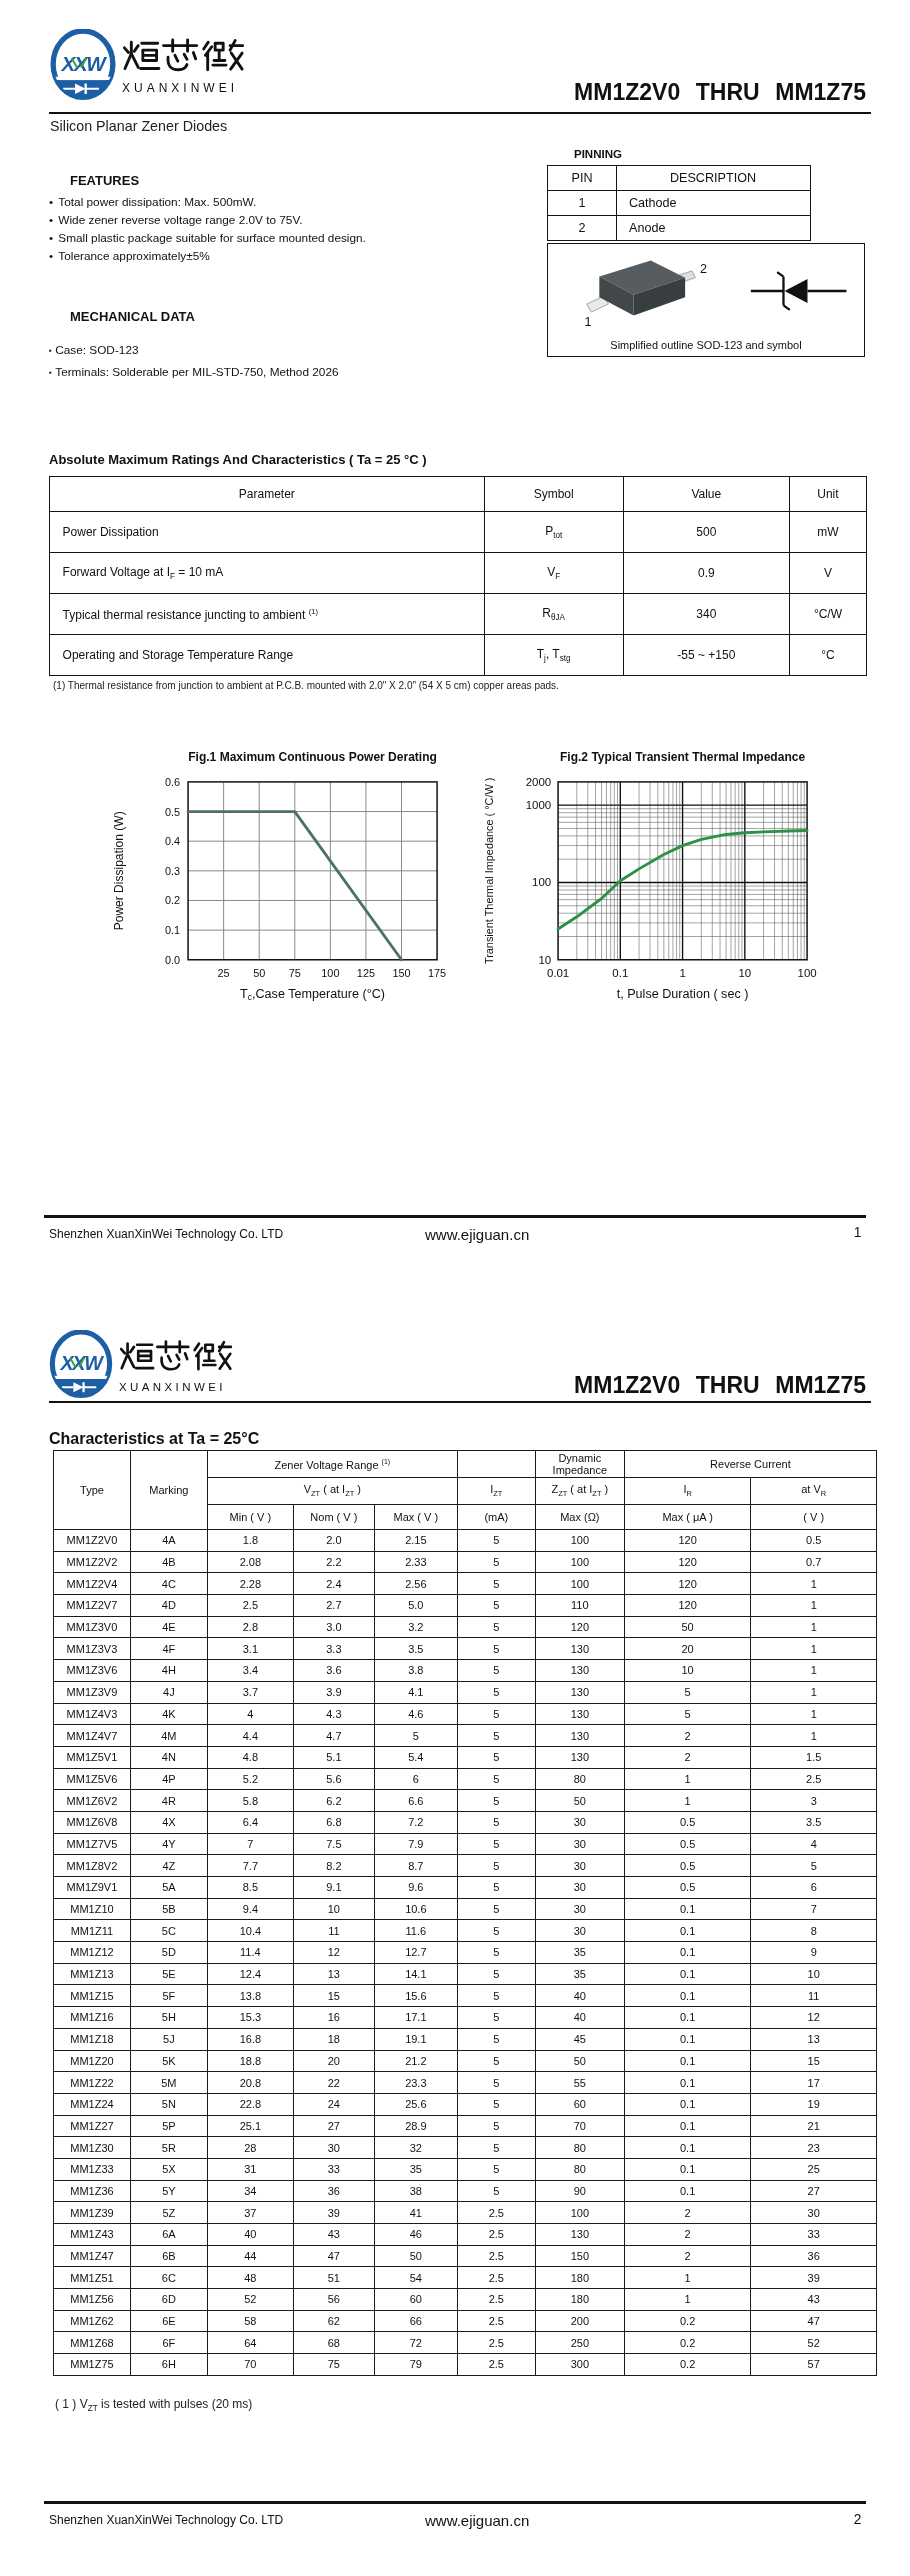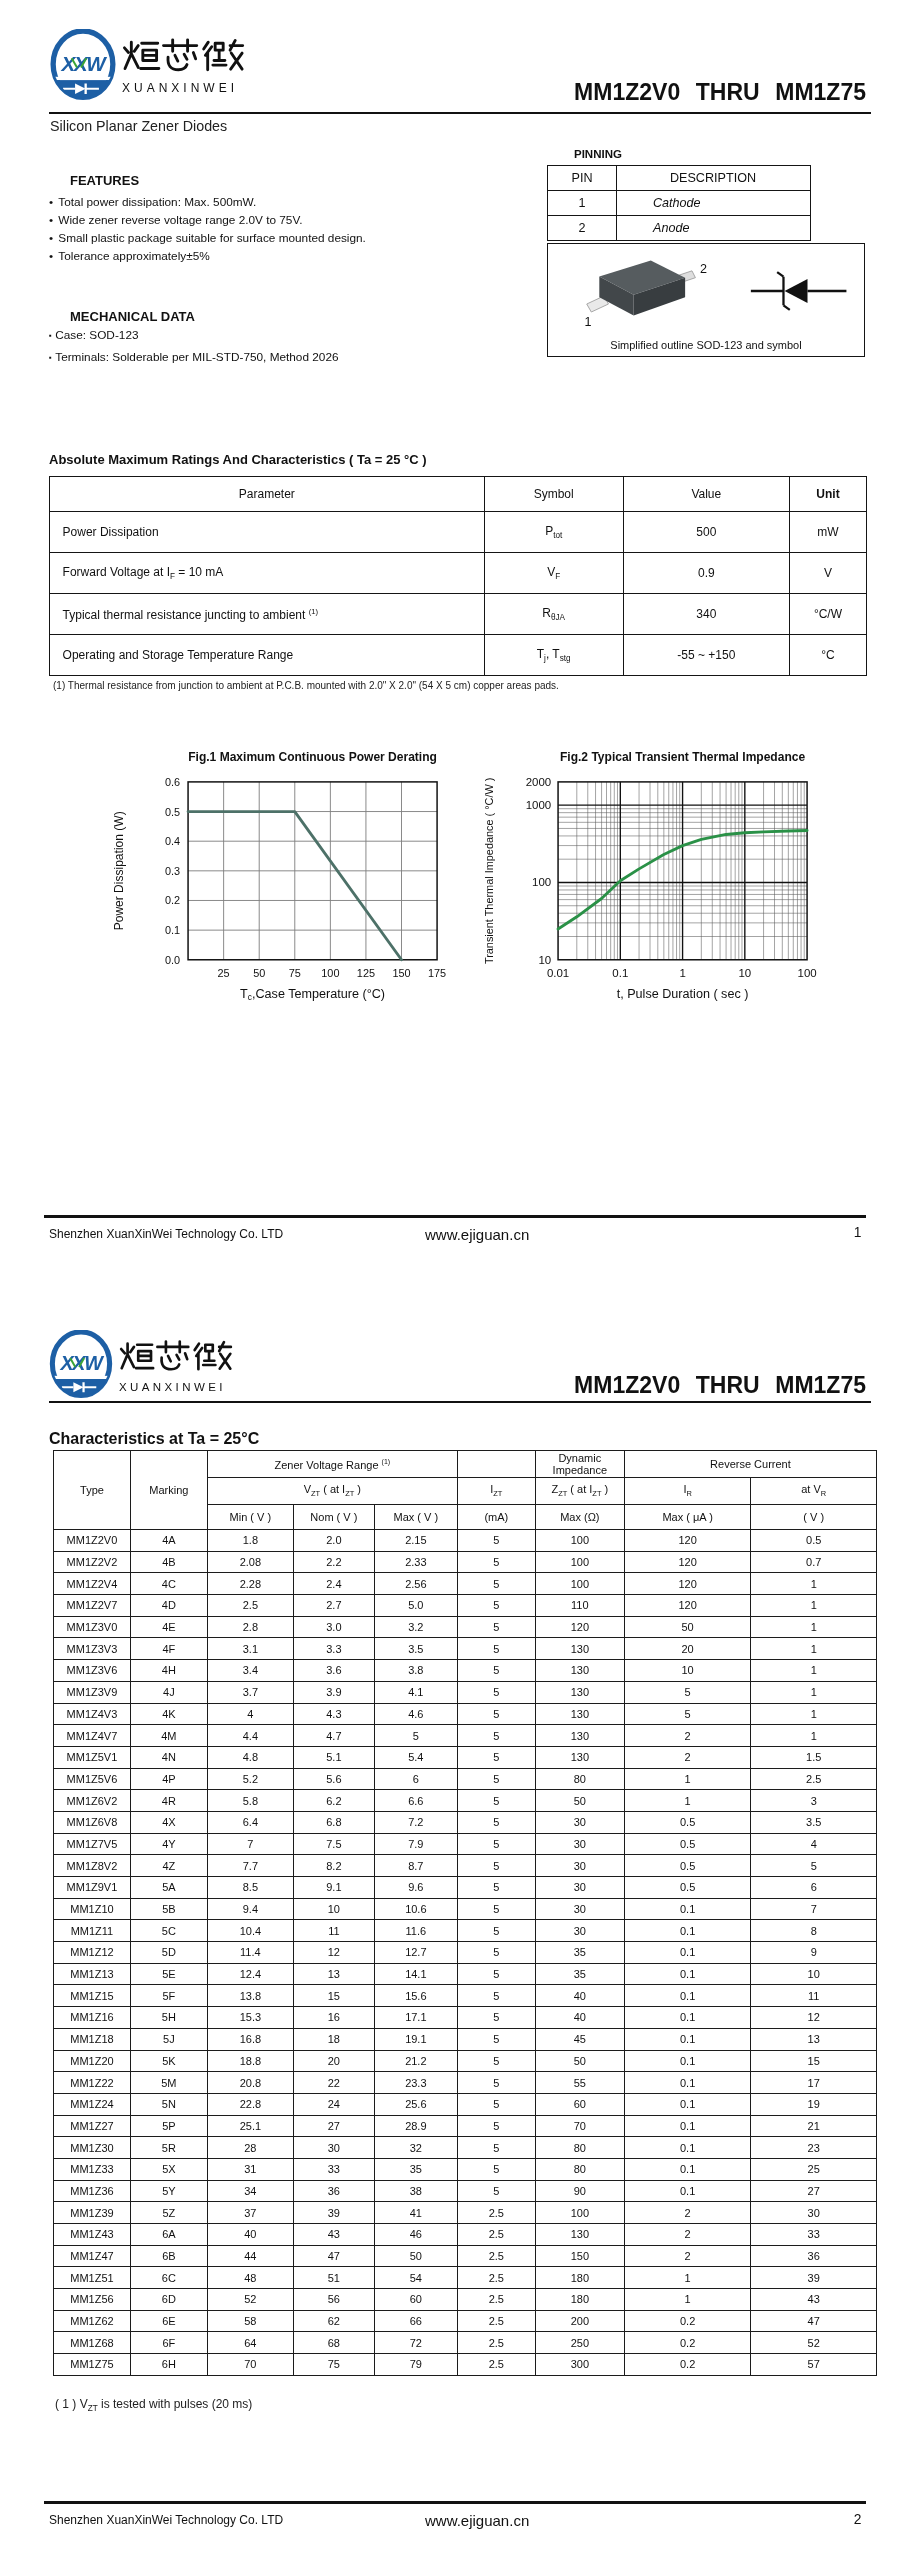--- a/index.html
+++ b/index.html
@@ -17,34 +17,34 @@
   ul.plain{list-style:none;margin:0;padding:0;font-size:11.8px;line-height:18px;}
   ul.mech{line-height:20.7px;}
   ul.plain li::before{content:"•";margin-right:5.2px;}
   ul.mech li::before{content:"▪";font-size:8px;vertical-align:1.1px;margin-right:3.4px;}
 
   
   table{border-collapse:collapse;}
   .pin-table{width:264px;border:1.7px solid #151515;font-size:12.6px;}
   .pin-table th,.pin-table td{border:1.1px solid #151515;height:22px;font-weight:400;text-align:center;}
   .pin-table th:first-child,.pin-table td:first-child{width:66px;}
-  .pin-table td:last-child{text-align:left;padding-left:36px;font-style:italic;}
+  .pin-table td:last-child{text-align:left;padding-left:12px;}
   .pkg-box{border:1.7px solid #151515;width:316px;height:112px;position:relative;}
   .pkg-caption{position:absolute;bottom:4.6px;width:100%;text-align:center;font-size:11px;}
 
   
   .ratings-title{font-weight:700;font-size:13px;}
   .ratings-table{width:818px;border:1.7px solid #151515;font-size:12px;}
   .ratings-table th,.ratings-table td{border:1.1px solid #151515;font-weight:400;text-align:center;}
   .ratings-table thead th{height:32px;}
   .ratings-table tbody td{height:38px;}
   .ratings-table th:nth-child(1){width:439px;}
   .ratings-table th:nth-child(2){width:138px;}
   .ratings-table th:nth-child(3){width:166px;}
-  .ratings-table th:nth-child(4){width:75px;font-weight:bold;}
+  .ratings-table th:nth-child(4){width:75px;}
   .ratings-table tbody td:first-child{text-align:left;padding-left:12.6px;}
   .ratings-table thead{border-bottom:1.7px solid #151515;}
   .footnote{font-size:10px;color:#222;}
 
   
   .section-title{font-weight:700;font-size:16px;}
   .char-table{width:824px;border:1.7px solid #151515;font-size:11px;}
   .char-table th,.char-table td{border:1.1px solid #1c1c1c;font-weight:400;text-align:center;padding:0 2.3px;}
   .char-table thead tr:nth-child(1) th{height:26px;}
   .char-table thead tr:nth-child(2) th{height:26px;}
@@ -107,21 +107,21 @@
 
   <div class="abs h-bold" style="left:49px;top:173px;">FEATURES</div>
   <ul class="abs plain" style="left:49px;top:193px;width:436px;">
       <li>Total power dissipation: Max. 500mW.</li>
       <li>Wide zener reverse voltage range 2.0V to 75V.</li>
       <li>Small plastic package suitable for surface mounted design.</li>
       <li>Tolerance approximately±5%</li>
     </ul>
 
   <div class="abs h-bold" style="left:49px;top:309px;">MECHANICAL DATA</div>
-  <ul class="abs plain mech" style="left:49px;top:325px;width:436px;">
+  <ul class="abs plain mech" style="left:49px;top:340px;width:436px;">
       <li>Case: SOD-123</li>
       <li>Terminals: Solderable per MIL-STD-750, Method 2026</li>
     </ul>
 
   <div class="abs" style="left:574px;top:148px;font-weight:700;font-size:11.5px;">PINNING</div>
   <table class="abs pin-table" style="left:547px;top:165px;">
     <thead>
       <tr>
         <th>PIN</th>
         <th style="text-align:center;padding-left:0;">DESCRIPTION</th>

